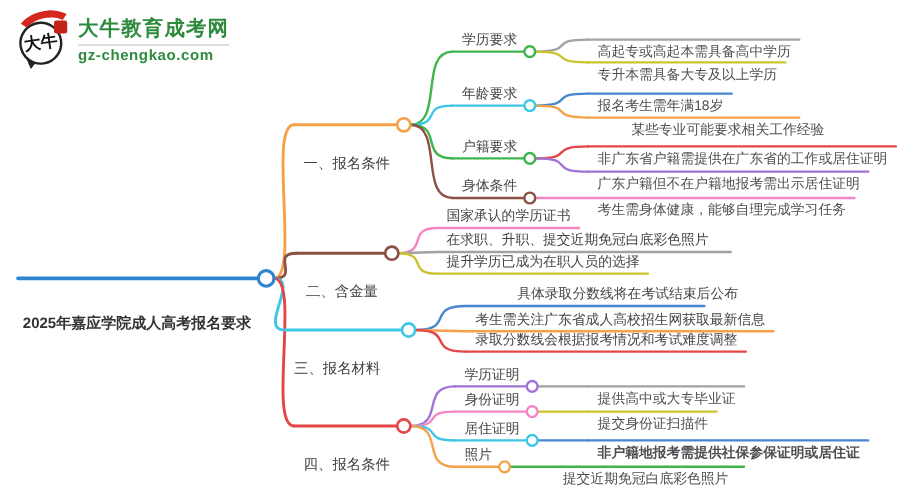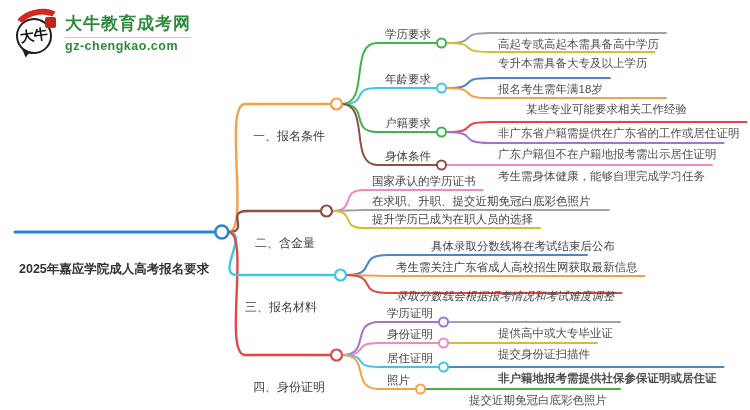--- a/index.html
+++ b/index.html
@@ -122,22 +122,22 @@
     <div class="node-label d3" style="left: 498px; top: 141px;">广东户籍但不在户籍地报考需出示居住证明</div>
     <div class="node-label d2" style="left: 385px; top: 163px;">身体条件</div>
     <div class="node-label d3" style="left: 498px; top: 163px;">考生需身体健康，能够自理完成学习任务</div>
     <div class="node-label d1" style="left: 255px; top: 209px;">二、含金量</div>
     <div class="node-label d2" style="left: 372px; top: 188px;">国家承认的学历证书</div>
     <div class="node-label d2" style="left: 372px; top: 208px;">在求职、升职、提交近期免冠白底彩色照片</div>
     <div class="node-label d2" style="left: 372px; top: 226px;">提升学历已成为在职人员的选择</div>
     <div class="node-label d1" style="left: 245px; top: 273px;">三、报名材料</div>
     <div class="node-label d2" style="left: 396px; top: 253px; margin-left: 35px;">具体录取分数线将在考试结束后公布</div>
     <div class="node-label d2" style="left: 396px; top: 274px; text-align: center;">考生需关注广东省成人高校招生网获取最新信息</div>
-    <div class="node-label d2" style="left: 396px; top: 303px; font-style: italic;">录取分数线会根据报考情况和考试难度调整</div>
-    <div class="node-label d1" style="left: 253px; top: 353px;">四、身份证明</div>
+    <div class="node-label d2" style="left: 396px; top: 291px;">录取分数线会根据报考情况和考试难度调整</div>
+    <div class="node-label d1" style="left: 253px; top: 353px;">四、报名条件</div>
     <div class="node-label d2" style="left: 387px; top: 320px;">学历证明</div>
     <div class="node-label d3" style="left: 498px; top: 320px;">提供高中或大专毕业证</div>
     <div class="node-label d2" style="left: 387px; top: 341px;">身份证明</div>
     <div class="node-label d3" style="left: 498px; top: 341px;">提交身份证扫描件</div>
     <div class="node-label d2" style="left: 387px; top: 365px;">居住证明</div>
     <div class="node-label d3" style="left: 498px; top: 365px; font-weight: bold;">非户籍地报考需提供社保参保证明或居住证</div>
     <div class="node-label d2" style="left: 387px; top: 387px;">照片</div>
     <div class="node-label d3" style="left: 469px; top: 387px; text-align: right;">提交近期免冠白底彩色照片</div>
   </div>
 

